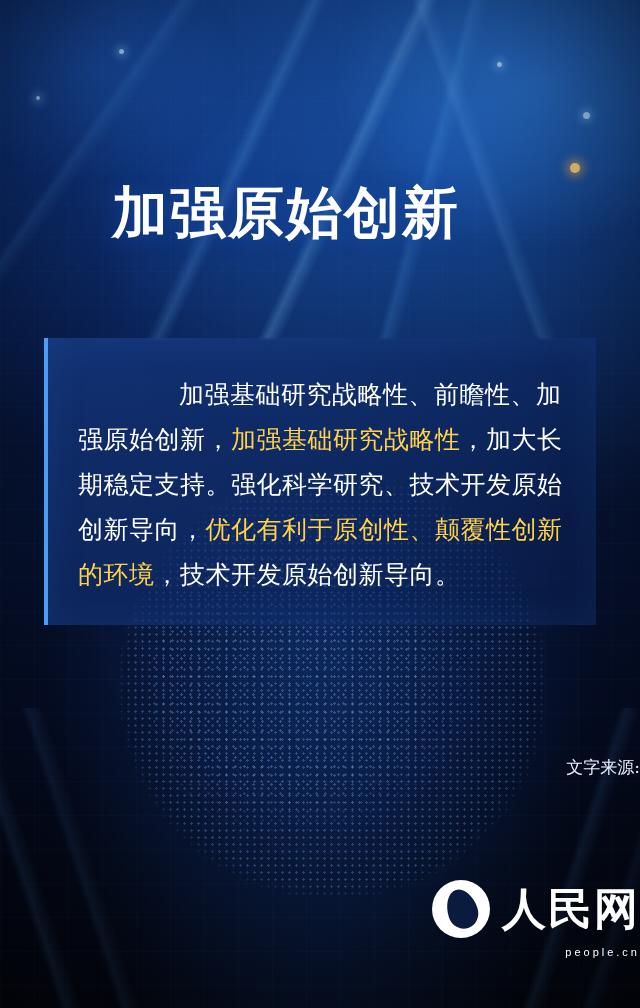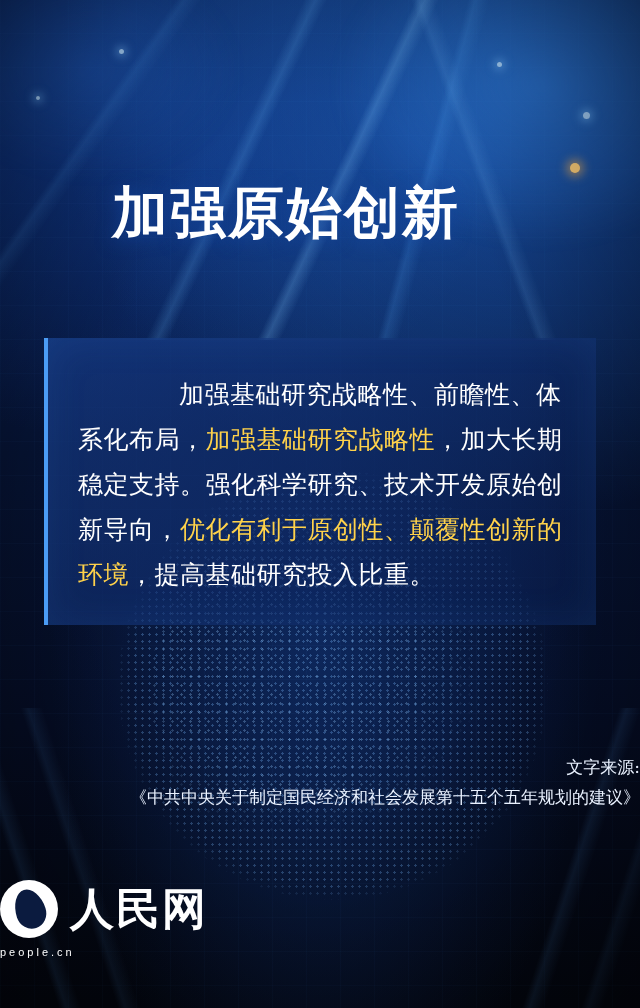--- a/index.html
+++ b/index.html
@@ -149,21 +149,21 @@
     line-height: 30px;
   }
   .source .line2 { font-size: 17px; }
 
   
   .logo {
     position: absolute;
     left: 0; right: 0; top: 880px;
     display: flex;
     flex-direction: column;
-    align-items: flex-start;
+    align-items: flex-end;
   }
   .logo-row {
     display: flex;
     align-items: center;
     gap: 12px;
   }
   .logo-mark {
     width: 58px; height: 58px;
     border-radius: 50%;
     background: #ffffff;
@@ -212,27 +212,26 @@
     <div class="node" style="left:36px; top:96px; width:4px; height:4px;"></div>
     <div class="vignette"></div>
   </div>
 
   <div class="content">
 
     <h1 class="headline">加强原始创新</h1>
 
     <div class="card">
       <p class="card-text">
-        <span>　　加强基础研究战略性、前瞻性、体系化布局，</span><span class="hl">加强基础研究战略性</span><span>，加大长期稳定支持。强化科学研究、技术开发原始创新导向，</span><span class="hl">优化有利于原创性、颠覆性创新的环境</span><span>，提高基础研究投入比重。</span>
+        <span>　　加强基础研究战略性、前瞻性、加强原始创新，</span><span class="hl">加强基础研究战略性</span><span>，加大长期稳定支持。强化科学研究、技术开发原始创新导向，</span><span class="hl">优化有利于原创性、颠覆性创新的环境</span><span>，技术开发原始创新导向。</span>
       </p>
     </div>
 
     <div class="source">
       <div class="line1">文字来源:</div>
-      <div class="line2">《中共中央关于制定国民经济和社会发展第十五个五年规划的建议》</div>
     </div>
 
     <div class="logo">
       <div class="logo-row">
         <div class="logo-mark"></div>
         <div class="logo-cn">人民网</div>
       </div>
       <div class="logo-sub">people.cn</div>
     </div>
 

